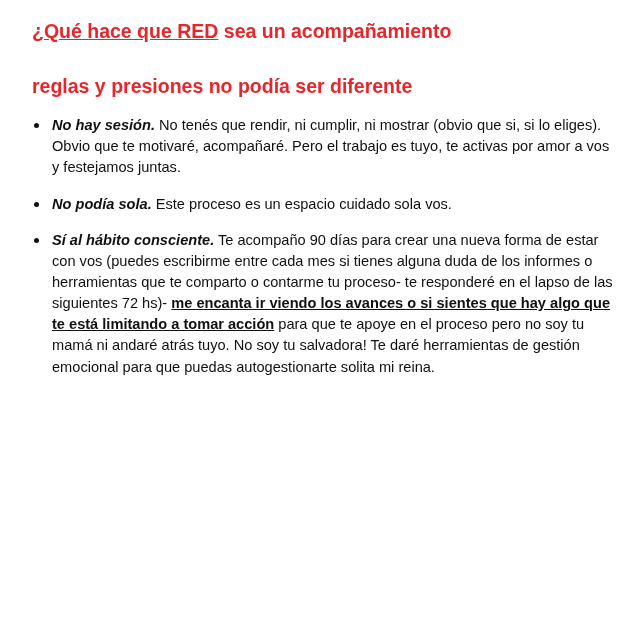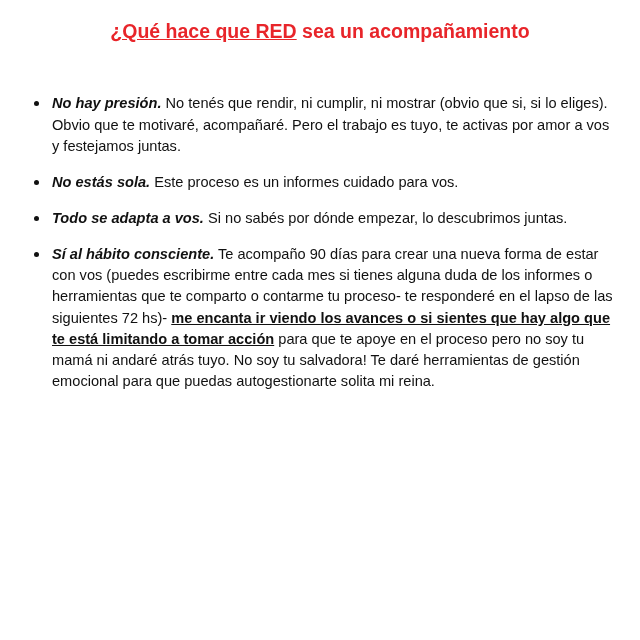--- a/index.html
+++ b/index.html
@@ -14,26 +14,25 @@
     color: #111111;
     overflow: hidden;
   }
   .page {
     width: 640px;
     height: 640px;
     box-sizing: border-box;
     padding: 18px 22px 10px 22px;
   }
   .title {
-    text-align: center;
     color: #e8252a;
     font-weight: bold;
     font-size: 19.5px;
     line-height: 1.42;
-    margin: 0 10px 20px 10px;
+    margin: 0 10px 14px 10px;
   }
   .title .u {
     text-decoration: underline;
   }
   ul.bullets {
     list-style: none;
     margin: 0;
     padding: 0;
   }
   ul.bullets > li {
@@ -71,35 +70,33 @@
   }
 </style>
 </head>
 <body>
 
 <div class="page">
 
   <h1 class="title">
     <span class="u">¿Qué hace que RED</span><span> sea un acompañamiento</span><br>
     <br>
+    <span>reglas y presiones no podía ser diferente</span>
   </h1>
 
   <ul class="bullets">
 
     <li>
-      <span class="lead">No hay presión.</span><span class="body-text"> No tenés que rendir, ni cumplir, ni mostrar (obvio que si, si lo eliges). Obvio que te motivaré, acompañaré.  Pero el trabajo es tuyo, te activas por amor a vos y festejamos juntas.</span>
+      <span class="lead">No hay sesión.</span><span class="body-text"> No tenés que rendir, ni cumplir, ni mostrar (obvio que si, si lo eliges). Obvio que te motivaré, acompañaré.  Pero el trabajo es tuyo, te activas por amor a vos y festejamos juntas.</span>
     </li>
 
     <li>
-      <span class="lead">No estás sola.</span><span class="body-text"> Este proceso es un informes cuidado para vos.</span>
+      <span class="lead">No podía sola.</span><span class="body-text"> Este proceso es un espacio cuidado sola vos.</span>
     </li>
 
-    <li>
-      <span class="lead">Todo se adapta a vos.</span><span class="body-text"> Si no sabés por dónde empezar, lo descubrimos juntas.</span>
-    </li>
 
     <li>
       <span class="lead">Sí al hábito consciente.</span><span class="body-text"> Te acompaño 90 días para crear una nueva forma de estar con vos (puedes escribirme entre cada mes si tienes alguna duda de los informes o herramientas que te comparto o contarme tu proceso- te responderé en el lapso de las siguientes 72 hs)- </span><span class="bu">me encanta ir viendo los avances o si sientes que hay algo que te está limitando a tomar acción</span><span class="body-text"> para que te apoye en el proceso pero no soy tu mamá ni andaré atrás tuyo. No soy tu salvadora! Te daré herramientas de gestión emocional para que puedas autogestionarte solita mi reina.</span>
     </li>
 
 
   </ul>
 
 </div>
 

